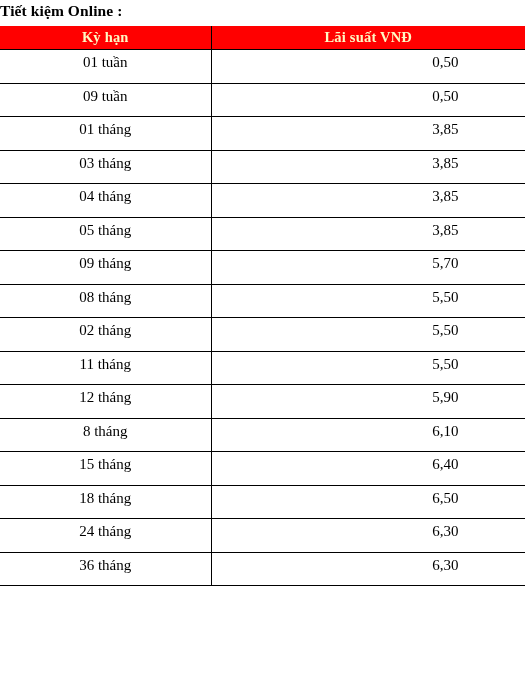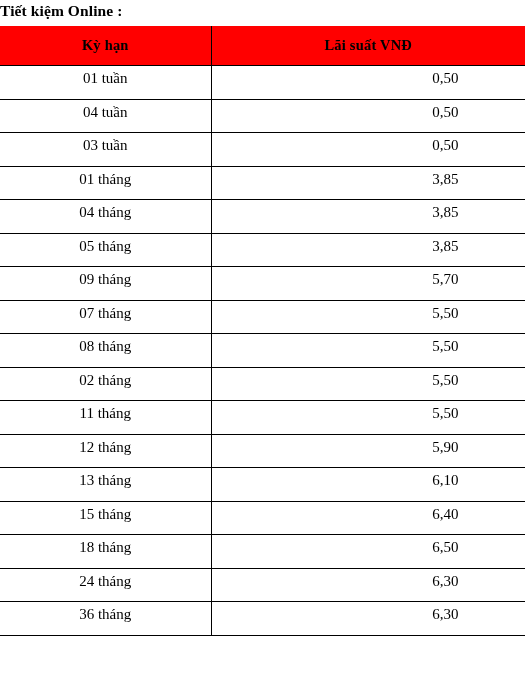--- a/index.html
+++ b/index.html
@@ -47,25 +47,25 @@
     border-collapse: collapse;
     table-layout: fixed;
   }
 
   .rate-table col.col-term  { width: 211px; }
   .rate-table col.col-rate  { width: 314px; }
 
   
   .rate-table thead th {
     background: #ff0000;
-    color: #000000;
+    color: #fef9c3;
     font-size: 14.5px;
     font-weight: bold;
     height: 23px;
-    padding: 8px;
+    padding: 0;
     text-align: center;
     vertical-align: middle;
     border: none;
     white-space: nowrap;
     letter-spacing: 0.2px;
   }
   .rate-table thead th.th-term {
     border-right: 1.4px solid #000000;
   }
   .rate-table thead tr {
@@ -125,44 +125,44 @@
         <tr>
           <td class="td-term">
             <span class="cell-text">01 tuần</span>
           </td>
           <td class="td-rate">
             <span class="cell-text">0,50</span>
           </td>
         </tr>
         <tr>
           <td class="td-term">
-            <span class="cell-text">04 tuần</span>
+            <span class="cell-text">09 tuần</span>
           </td>
           <td class="td-rate">
             <span class="cell-text">0,50</span>
           </td>
         </tr>
         <tr>
           <td class="td-term">
-            <span class="cell-text">03 tuần</span>
-          </td>
-          <td class="td-rate">
-            <span class="cell-text">0,50</span>
-          </td>
-        </tr>
-        <tr>
-          <td class="td-term">
             <span class="cell-text">01 tháng</span>
           </td>
           <td class="td-rate">
             <span class="cell-text">3,85</span>
           </td>
         </tr>
         <tr>
           <td class="td-term">
+            <span class="cell-text">03 tháng</span>
+          </td>
+          <td class="td-rate">
+            <span class="cell-text">3,85</span>
+          </td>
+        </tr>
+        <tr>
+          <td class="td-term">
             <span class="cell-text">04 tháng</span>
           </td>
           <td class="td-rate">
             <span class="cell-text">3,85</span>
           </td>
         </tr>
         <tr>
           <td class="td-term">
             <span class="cell-text">05 tháng</span>
           </td>
@@ -173,61 +173,53 @@
         <tr>
           <td class="td-term">
             <span class="cell-text">09 tháng</span>
           </td>
           <td class="td-rate">
             <span class="cell-text">5,70</span>
           </td>
         </tr>
         <tr>
           <td class="td-term">
-            <span class="cell-text">07 tháng</span>
+            <span class="cell-text">08 tháng</span>
           </td>
           <td class="td-rate">
             <span class="cell-text">5,50</span>
           </td>
         </tr>
         <tr>
           <td class="td-term">
-            <span class="cell-text">08 tháng</span>
+            <span class="cell-text">02 tháng</span>
           </td>
           <td class="td-rate">
             <span class="cell-text">5,50</span>
           </td>
         </tr>
         <tr>
           <td class="td-term">
-            <span class="cell-text">02 tháng</span>
+            <span class="cell-text">11 tháng</span>
           </td>
           <td class="td-rate">
             <span class="cell-text">5,50</span>
           </td>
         </tr>
         <tr>
           <td class="td-term">
-            <span class="cell-text">11 tháng</span>
-          </td>
-          <td class="td-rate">
-            <span class="cell-text">5,50</span>
-          </td>
-        </tr>
-        <tr>
-          <td class="td-term">
             <span class="cell-text">12 tháng</span>
           </td>
           <td class="td-rate">
             <span class="cell-text">5,90</span>
           </td>
         </tr>
         <tr>
           <td class="td-term">
-            <span class="cell-text">13 tháng</span>
+            <span class="cell-text">8 tháng</span>
           </td>
           <td class="td-rate">
             <span class="cell-text">6,10</span>
           </td>
         </tr>
         <tr>
           <td class="td-term">
             <span class="cell-text">15 tháng</span>
           </td>
           <td class="td-rate">

